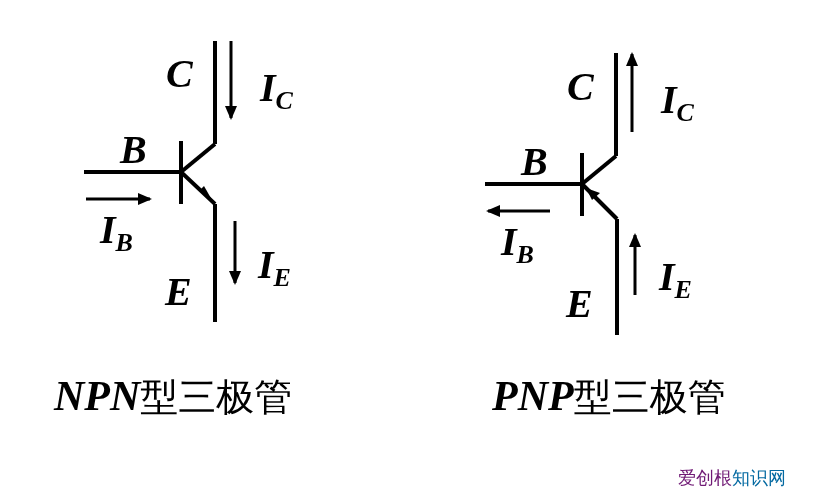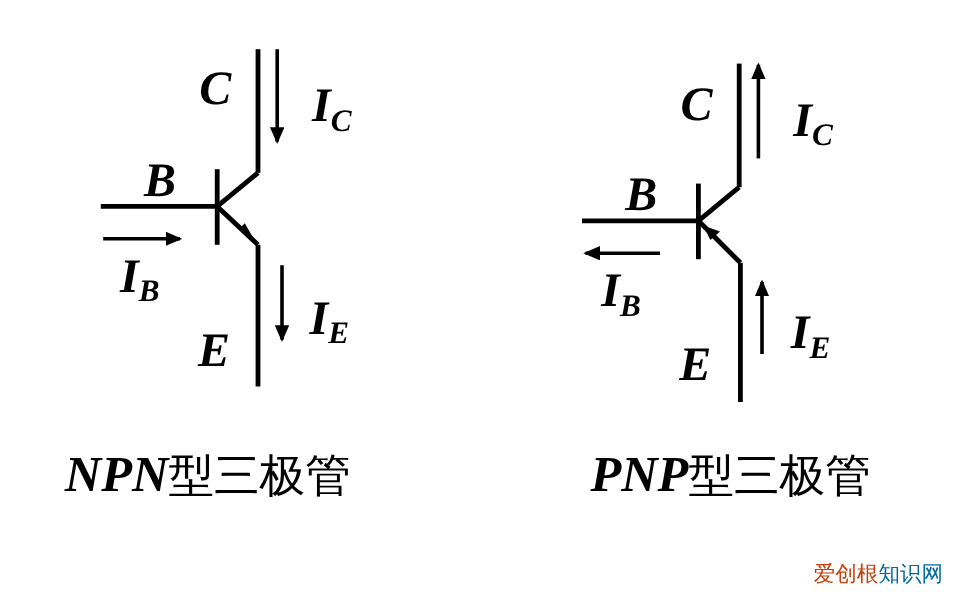--- a/index.html
+++ b/index.html
@@ -84,14 +84,14 @@
 </div>
 
 <div class="caption" style="left:54px;">
   <span class="en">NPN</span><span class="cn">型三极管</span>
 </div>
 <div class="caption" style="left:456px;margin-left:36px;">
   <span class="en">PNP</span><span class="cn">型三极管</span>
 </div>
 
 <div class="watermark">
-  <span style="color:#c2410c;">爱创根</span><span style="color:#0369a1;">知识网</span>
+  <span style="color:#701a75;">爱创根</span><span style="color:#0369a1;">知识网</span>
 </div>
 
 </body></html>

